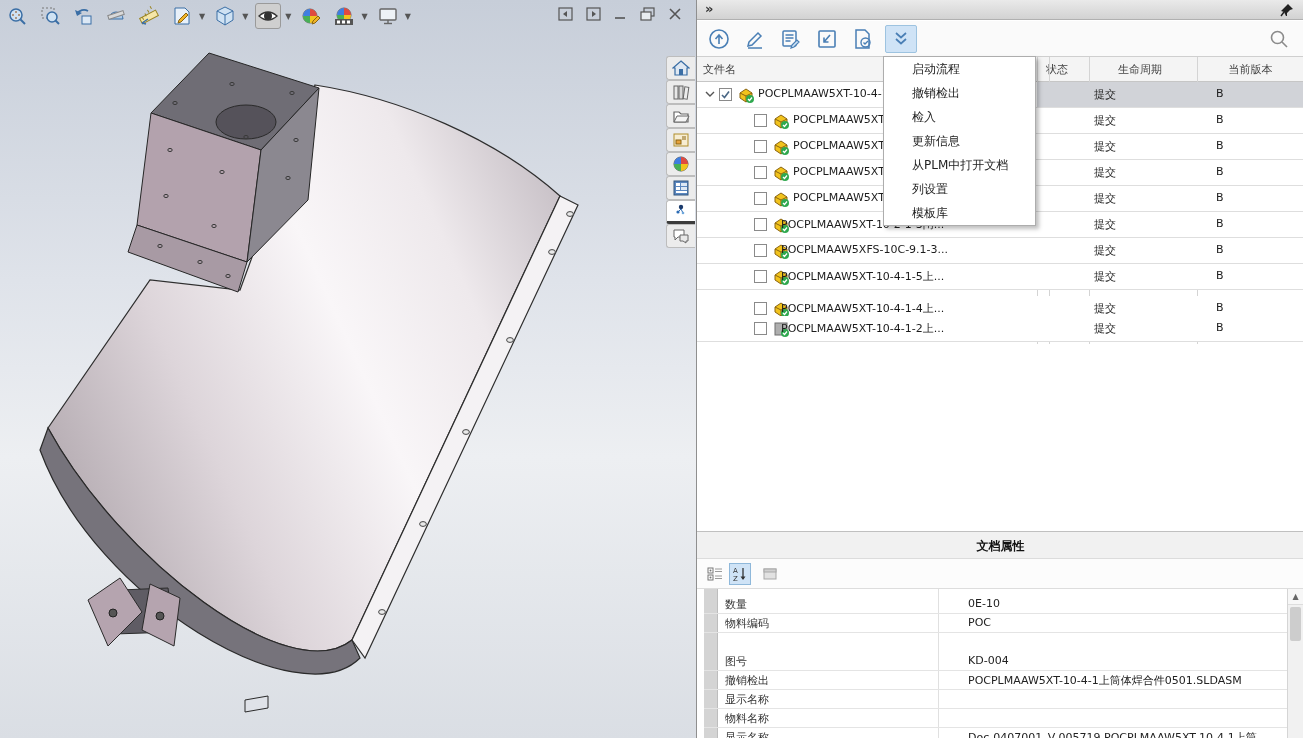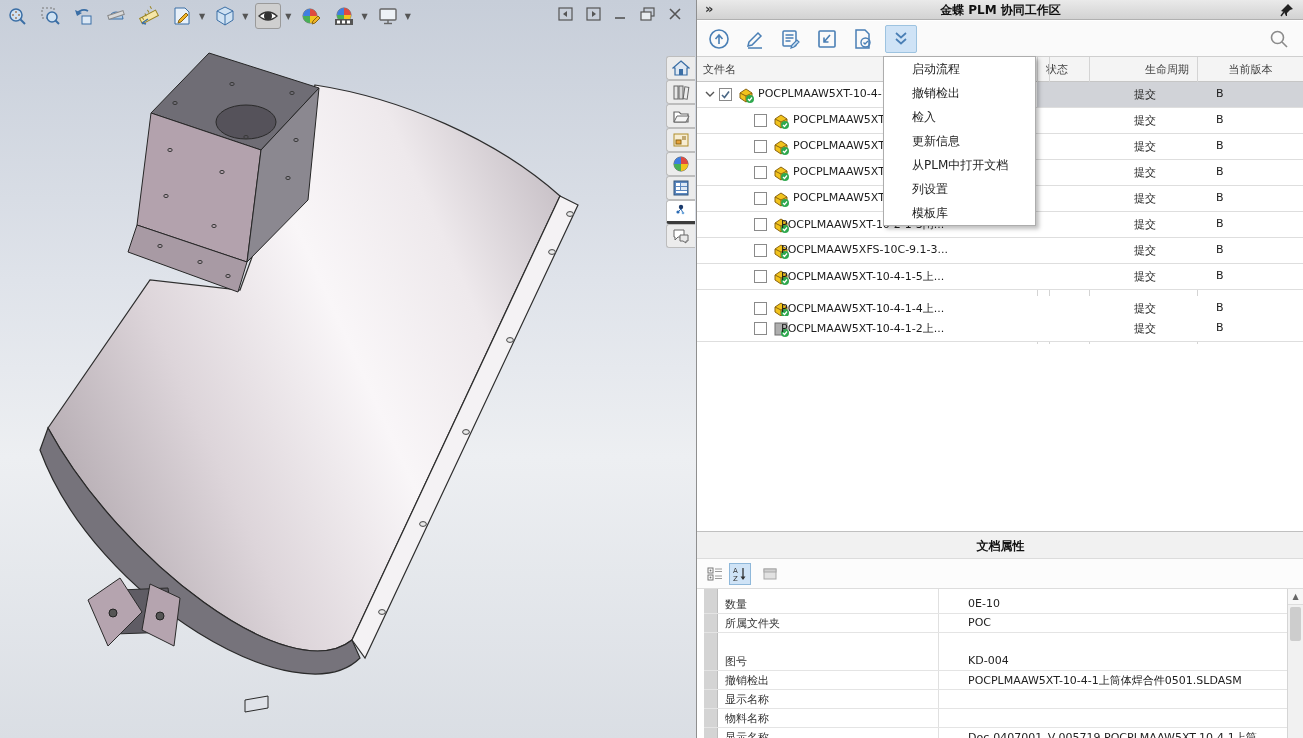--- a/index.html
+++ b/index.html
@@ -38,21 +38,21 @@
 
   
   #thead { left:0; top:57px; width:607px; height:25px; background:#f4f4f4;
     border-bottom:1px solid #c6c6c6; }
   .hcell { position:absolute; top:0; height:25px; line-height:25px; font-size:11px; color:#444;
     text-align:center; overflow:hidden; white-space:nowrap; }
   .vline { position:absolute; top:57px; height:287px; width:1px; background:#d4d4d4; }
   .tree-row { position:absolute; left:0; width:607px; height:26px; border-bottom:1px solid #dedede; background:#fff; }
   .sel-band { position:absolute; left:340px; right:0; top:0; bottom:0; background:#d1d3d8; }
   .rtxt { position:absolute; top:5px; font-size:11px; color:#1c1c1c; white-space:nowrap; }
-  .cell-life { left:397px; width:100px;margin-left:40px; }
+  .cell-life { left:397px; width:100px; }
   .cell-ver  { left:519px; width:80px; }
   .chk { position:absolute; top:6px; width:13px; height:13px; background:#fff; border:1px solid #8a8a8a; }
   .twisty { position:absolute; top:8px; }
   .picon { position:absolute; top:4px; }
 
   
   #menu { left:186px; top:56px; width:153px; height:170px; background:#fff;
     border:1px solid #adadad; box-shadow:3px 3px 4px rgba(0,0,0,.25); z-index:30; }
   .mi { height:24px; line-height:24px; padding-left:28px; font-size:12px; color:#222; white-space:nowrap; }
 
@@ -303,21 +303,20 @@
   <svg width="18" height="16">
       <path d="M2,2 h10 v7 h-6 l-3,3 v-3 h-1 Z" fill="#fff" stroke="#666"></path>
       <path d="M8,7 h8 v6 h-2 v2 l-3,-2 h-3 Z" fill="#e9e9e9" stroke="#666"></path>
     </svg>
 </div>
 
 <div id="panel" class="abs">
 
   <div id="titlebar" class="abs">
     <span id="collapse">»</span>
-    <span class="ttl">金蝶 PLM 协同工作区</span>
     <svg id="pin" width="14" height="14">
         <path d="M8,1 L13,6 L10,7 L7,10 L7,13 L6,13 L4,9 L1,8 Z" fill="#222"></path>
         <line x1="4" y1="9" x2="1" y2="13" stroke="#222" stroke-width="1.4"></line>
       </svg>
   </div>
 
   <div id="toolbar" class="abs">
     <div class="tbtn" style="left:6px">
       <svg width="24" height="24">
           <circle cx="12" cy="12" r="9" fill="none" stroke="#4a7fb5" stroke-width="1.6"></circle>
@@ -359,21 +358,21 @@
       <svg width="22" height="22">
           <circle cx="9.5" cy="9.5" r="6" fill="none" stroke="#8a8a8a" stroke-width="1.6"></circle>
           <line x1="14" y1="14" x2="19" y2="19" stroke="#8a8a8a" stroke-width="1.6"></line>
         </svg>
     </div>
   </div>
 
   <div id="thead" class="abs">
     <span class="hcell" style="left:6px;width:200px;text-align:left">文件名</span>
     <span class="hcell" style="left:340px;width:40px">状态</span>
-    <span class="hcell" style="left:416px;width:108px">生命周期</span>
+    <span class="hcell" style="left:389px;width:108px">生命周期</span>
     <span class="hcell" style="left:500px;width:107px">当前版本</span>
   </div>
   <div class="vline" style="left:340px"></div>
   <div class="vline" style="left:352px"></div>
   <div class="vline" style="left:392px"></div>
   <div class="vline" style="left:500px"></div>
 
   <div class="tree-row abs" style="top:82px">
     <div class="sel-band"></div>
     <svg class="twisty" style="left:8px" width="10" height="8">
@@ -549,21 +548,21 @@
 
   <div id="pgrid" class="abs">
     <div class="gutter"></div>
     <div id="pgrid-vline"></div>
 
     <div class="prow" style="top:6px">
       <span class="pname">数量</span>
       <span class="pval">0E-10</span>
     </div>
     <div class="prow" style="top:25px">
-      <span class="pname">所属文件夹</span>
+      <span class="pname">物料编码</span>
       <span class="pval">POC</span>
     </div>
     <div class="prow" style="top:63px">
       <span class="pname">图号</span>
       <span class="pval">KD-004</span>
     </div>
     <div class="prow" style="top:82px">
       <span class="pname">撤销检出</span>
       <span class="pval">POCPLMAAW5XT-10-4-1上筒体焊合件0501.SLDASM</span>
     </div>

